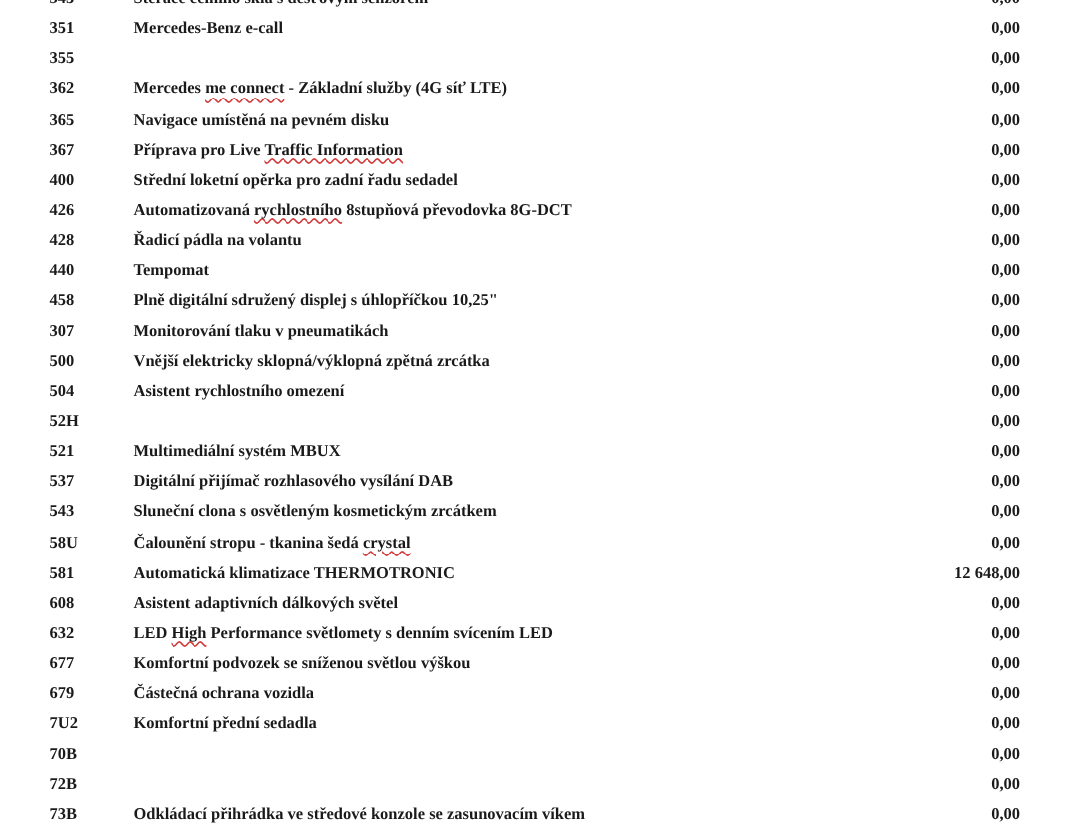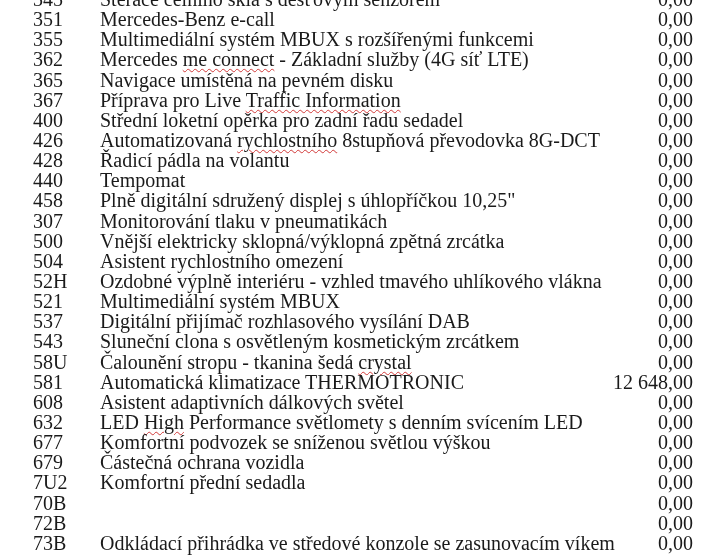--- a/index.html
+++ b/index.html
@@ -17,36 +17,37 @@
     }
     .page {
       position: absolute;
       left: 0;
       top: -11px;
       width: 724px;
     }
     .row {
       position: relative;
       height: 20.15px;
-      font-size: 20px;
+      font-size: 11px;
       line-height: 20px;
       white-space: nowrap;
+      font-weight: bold;
     }
     .code {
       position: absolute;
       left: 33px;
       width: 50px;
     }
     .desc {
       position: absolute;
-      left: 100px;
+      left: 89px;
     }
     .amount {
       position: absolute;
-      right: 31px;
+      right: 44px;
       text-align: right;
     }
     .spell {
       text-decoration: underline wavy #d23a3a;
       text-decoration-thickness: 1px;
       text-underline-offset: 2px;
     }
   </style>
 </head>
 <body>
@@ -57,21 +58,20 @@
       <span class="desc">Stěrače čelního skla s dešťovým senzorem</span>
       <span class="amount">0,00</span>
     </div>
     <div class="row">
       <span class="code">351</span>
       <span class="desc">Mercedes-Benz e-call</span>
       <span class="amount">0,00</span>
     </div>
     <div class="row">
       <span class="code">355</span>
-      <span class="desc">Multimediální systém MBUX s rozšířenými funkcemi</span>
       <span class="amount">0,00</span>
     </div>
     <div class="row">
       <span class="code">362</span>
       <span class="desc">Mercedes <span class="spell">me connect</span> - Základní služby (4G síť LTE)</span>
       <span class="amount">0,00</span>
     </div>
     <div class="row">
       <span class="code">365</span>
       <span class="desc">Navigace umístěná na pevném disku</span>
@@ -117,21 +117,20 @@
       <span class="desc">Vnější elektricky sklopná/výklopná zpětná zrcátka</span>
       <span class="amount">0,00</span>
     </div>
     <div class="row">
       <span class="code">504</span>
       <span class="desc">Asistent rychlostního omezení</span>
       <span class="amount">0,00</span>
     </div>
     <div class="row">
       <span class="code">52H</span>
-      <span class="desc">Ozdobné výplně interiéru - vzhled tmavého uhlíkového vlákna</span>
       <span class="amount">0,00</span>
     </div>
     <div class="row">
       <span class="code">521</span>
       <span class="desc">Multimediální systém MBUX</span>
       <span class="amount">0,00</span>
     </div>
     <div class="row">
       <span class="code">537</span>
       <span class="desc">Digitální přijímač rozhlasového vysílání DAB</span>

